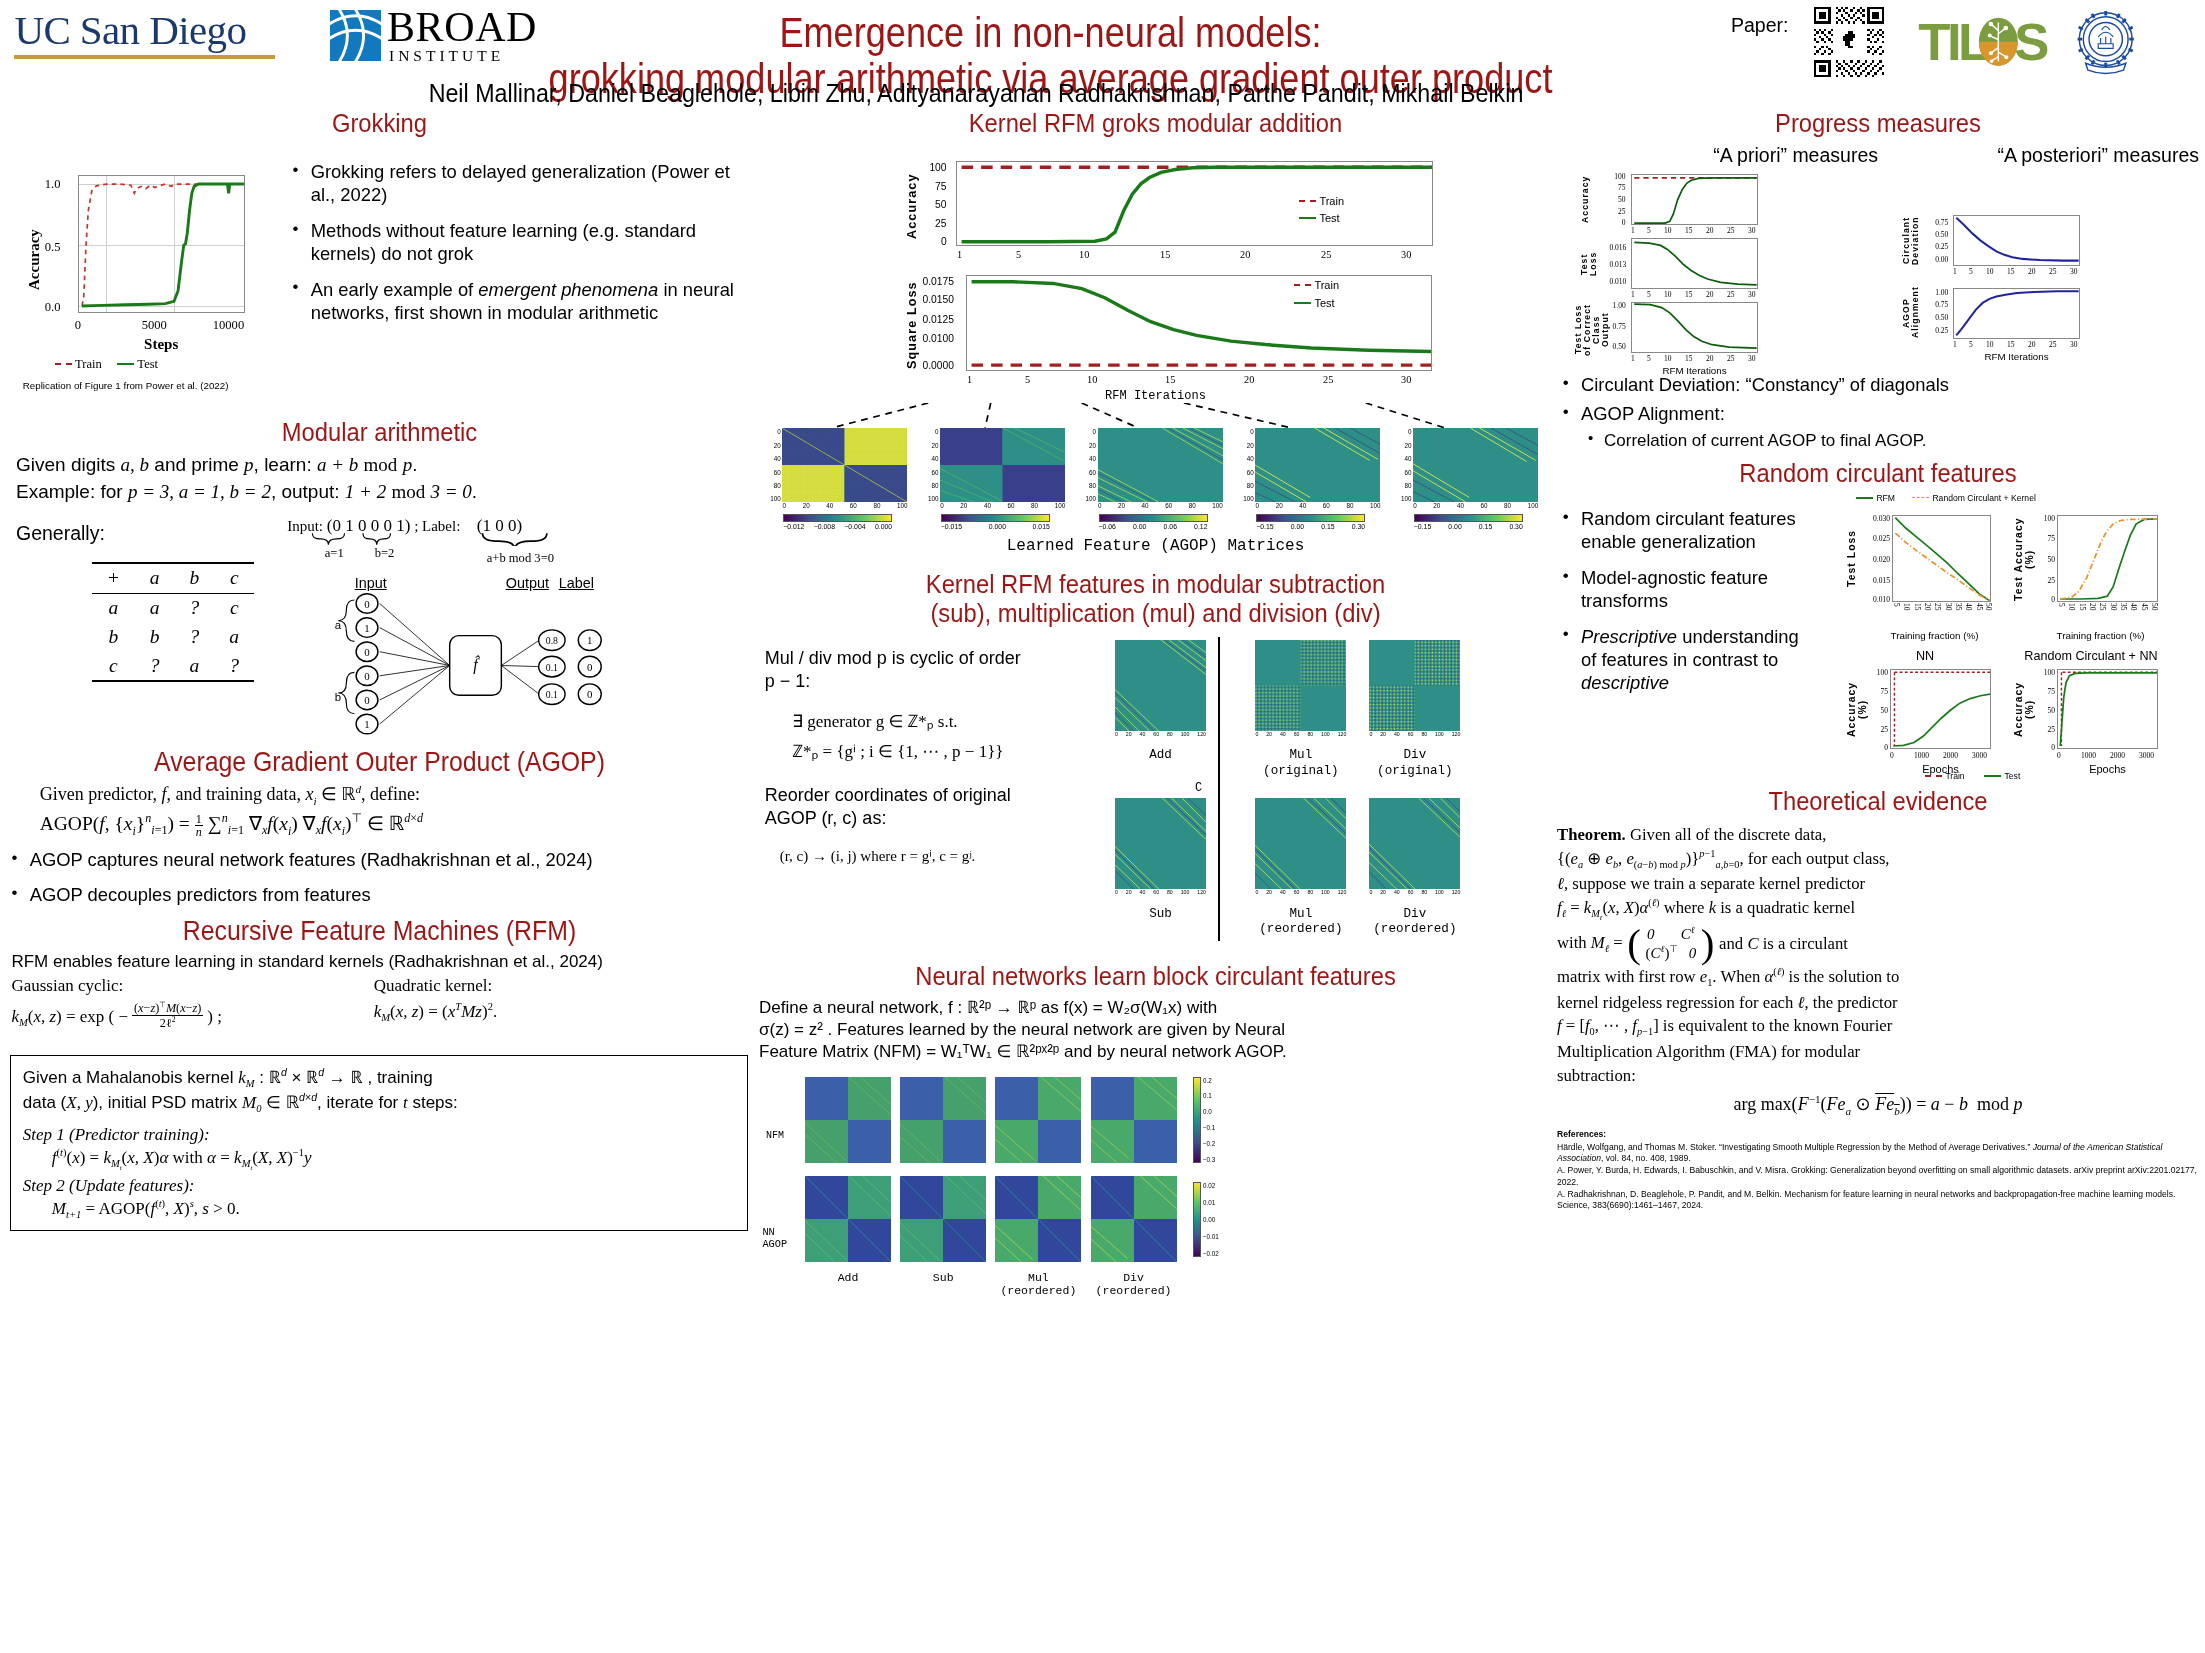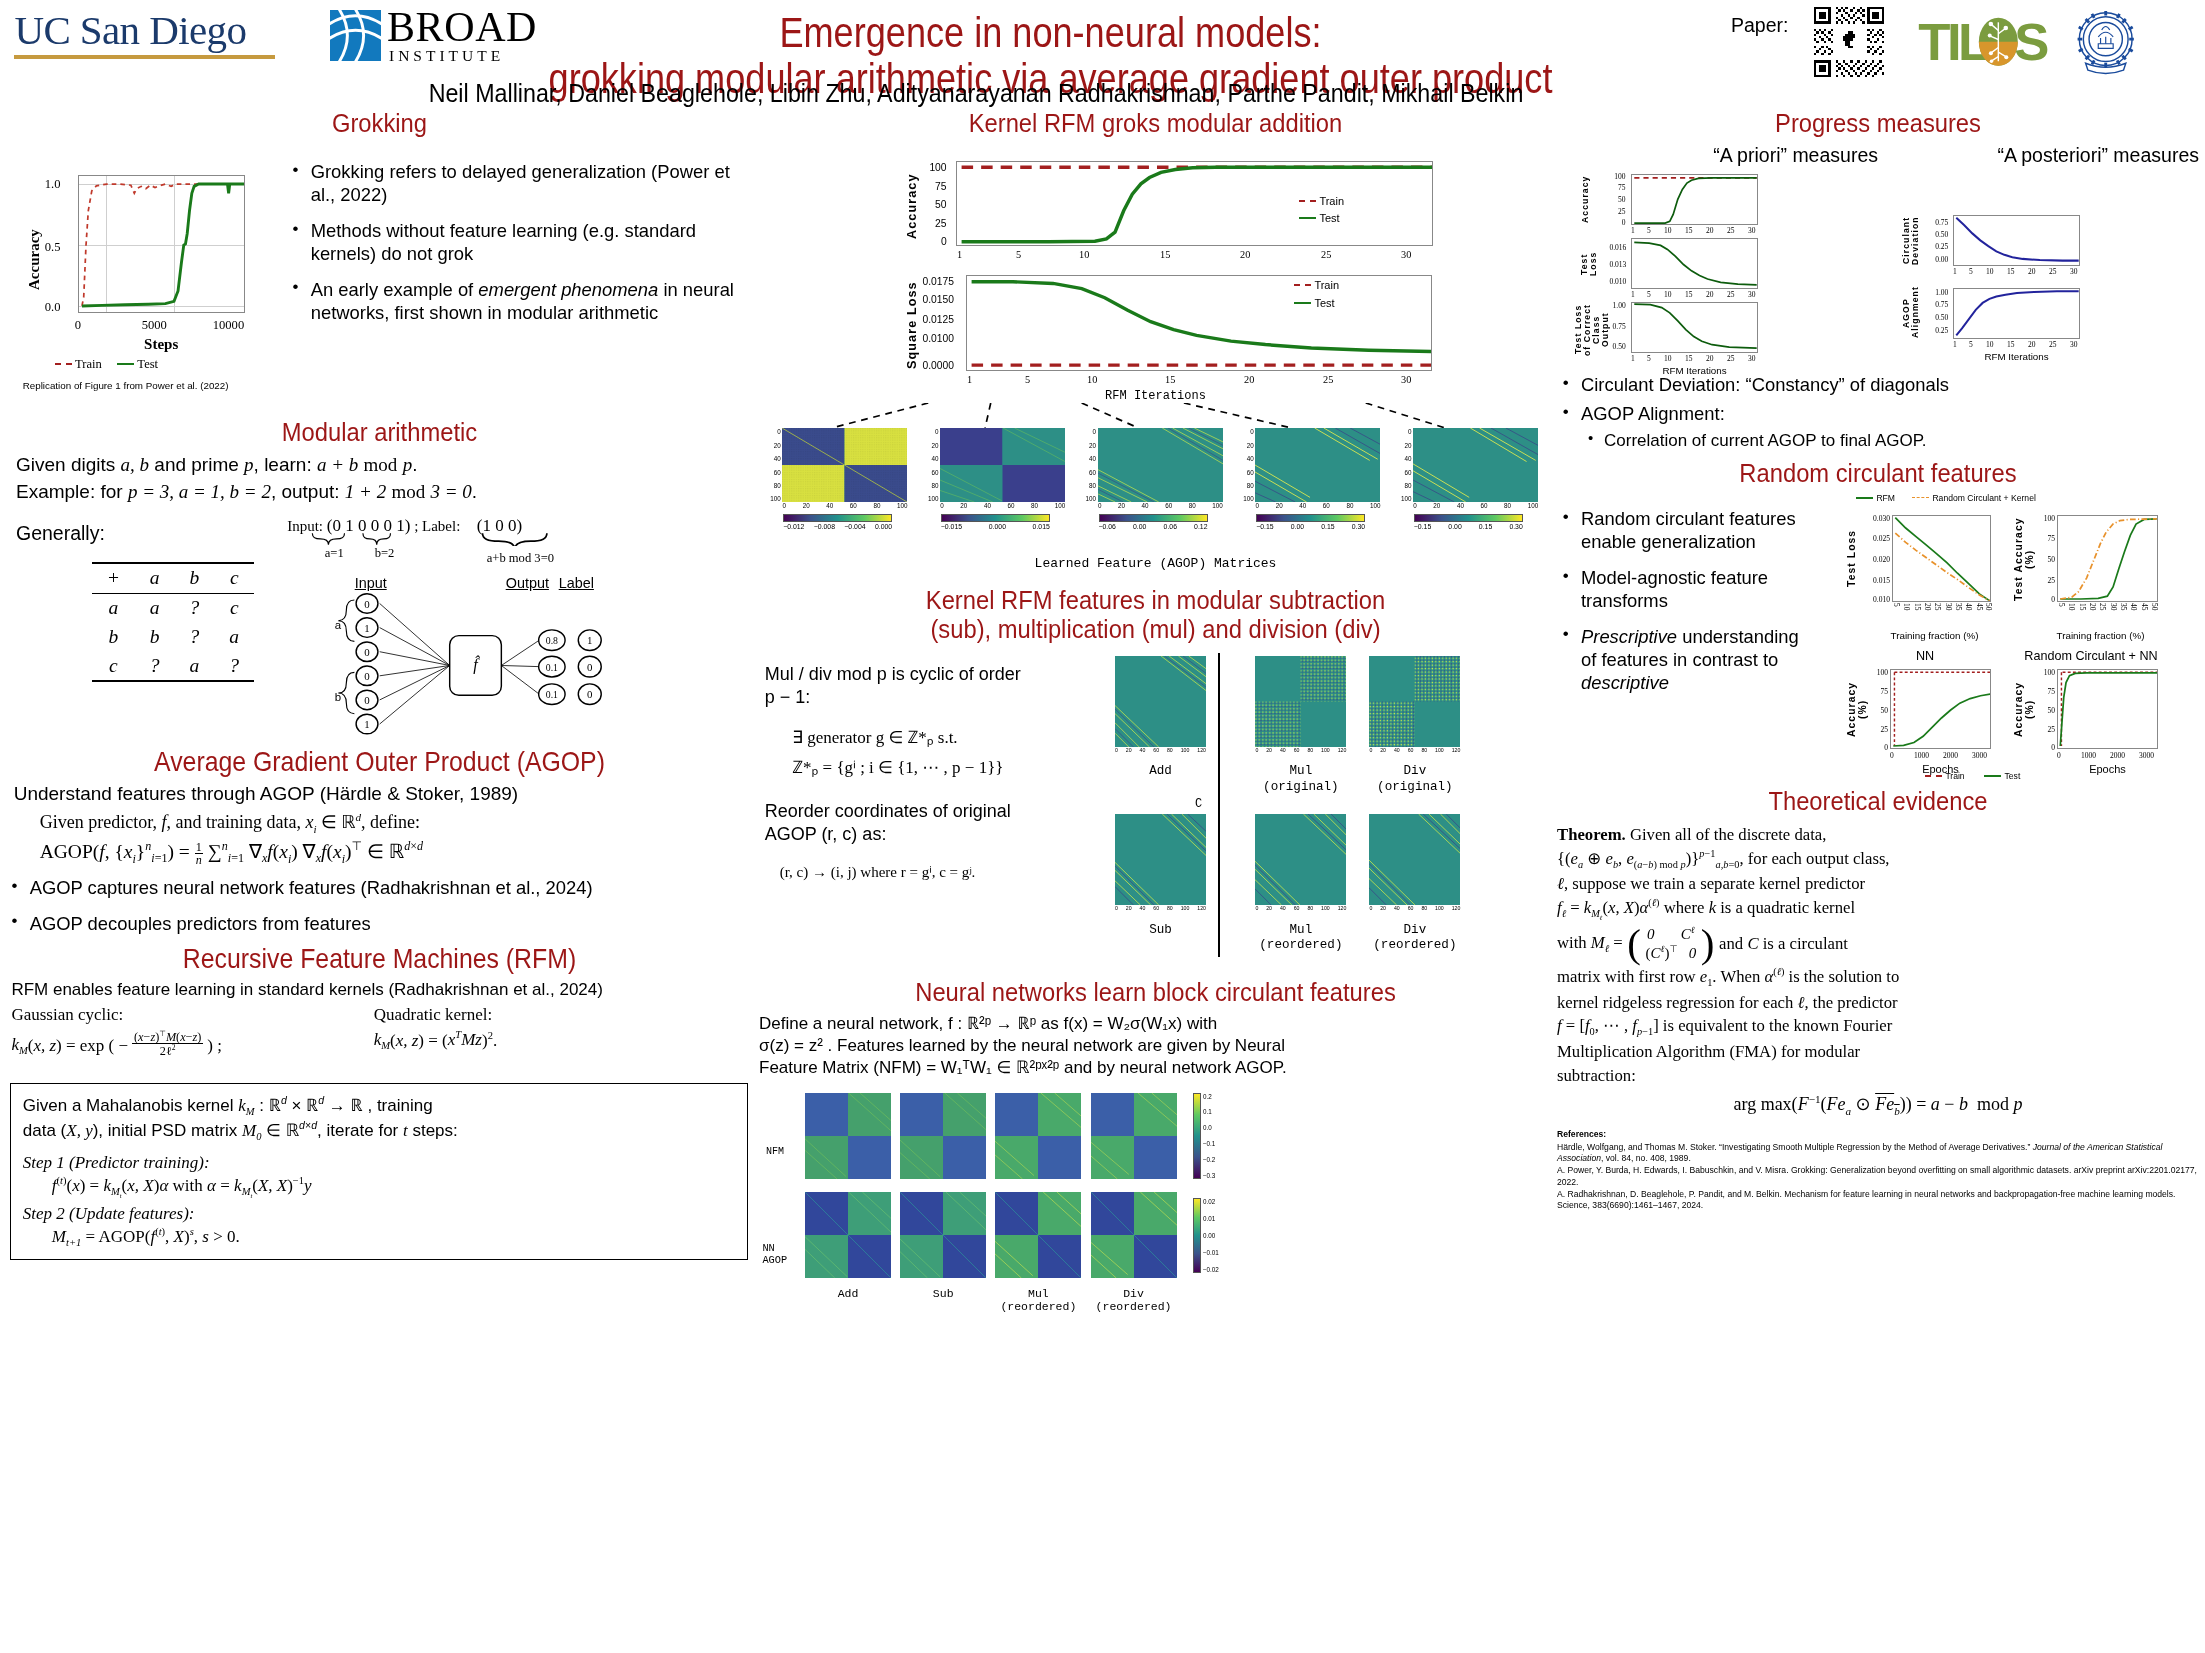--- a/index.html
+++ b/index.html
@@ -512,21 +512,20 @@
                 <text x="506" y="137">0</text>
                 <text x="506" y="185">0</text>
             </g>
           </svg>
         </div>
       </div>
     </div>
 
     <div style="margin-top:-8px;">
       <div class="sec-title big">Average Gradient Outer Product (AGOP)</div>
-      <div class="body-text" style="margin:4.6px 0 0 8px; font-size:19px;">Understand features through AGOP (Härdle &amp; Stoker, 1989)</div>
 
       <div style="margin:5.7px 0 0 34px; font-family:'Liberation Serif',serif; font-size:18px;">
         <div>
           Given predictor, <span class="math">f</span>, and training data, <span class="math">x<sub>i</sub></span> ∈ ℝ<sup><i>d</i></sup>, define:
         </div>
         <div style="margin-top:4.6px; font-size:19.5px;">
           <span class="mathr">AGOP</span>(<span class="math">f</span>, {<span class="math">x<sub>i</sub></span>}<sup><i>n</i></sup><sub><i>i</i>=1</sub>) =
           <span style="display:inline-block; vertical-align:-0.5em; text-align:center; font-size:0.62em; line-height:1;">
             <span style="display:block; border-bottom:0.9px solid #000; padding:0 1.1px;">1</span><span style="display:block;"><i>n</i></span>
           </span>
@@ -903,21 +902,21 @@
           <div class="cbar-lbls">
             <span>−0.15</span>
             <span>0.00</span>
             <span>0.15</span>
             <span>0.30</span>
           </div>
         </div>
       </div>
     </div>
 
-    <div class="caption-mono" style="margin-top:22px; font-size:13px;">Learned Feature (AGOP) Matrices</div>
+    <div class="caption-mono" style="margin-top:3px; font-size:16px;">Learned Feature (AGOP) Matrices</div>
 
     <div class="sec-title" style="margin-top:15px;">
       <div>Kernel RFM features in modular subtraction</div>
       <div>(sub), multiplication (mul) and division (div)</div>
     </div>
 
     <div style="position:relative; height:322px; margin-top:8px;">
 
       <div style="position:absolute; left:5.7px; top:10.3px; width:345px;">
         <div style="font-size:18px; line-height:1.3;">

